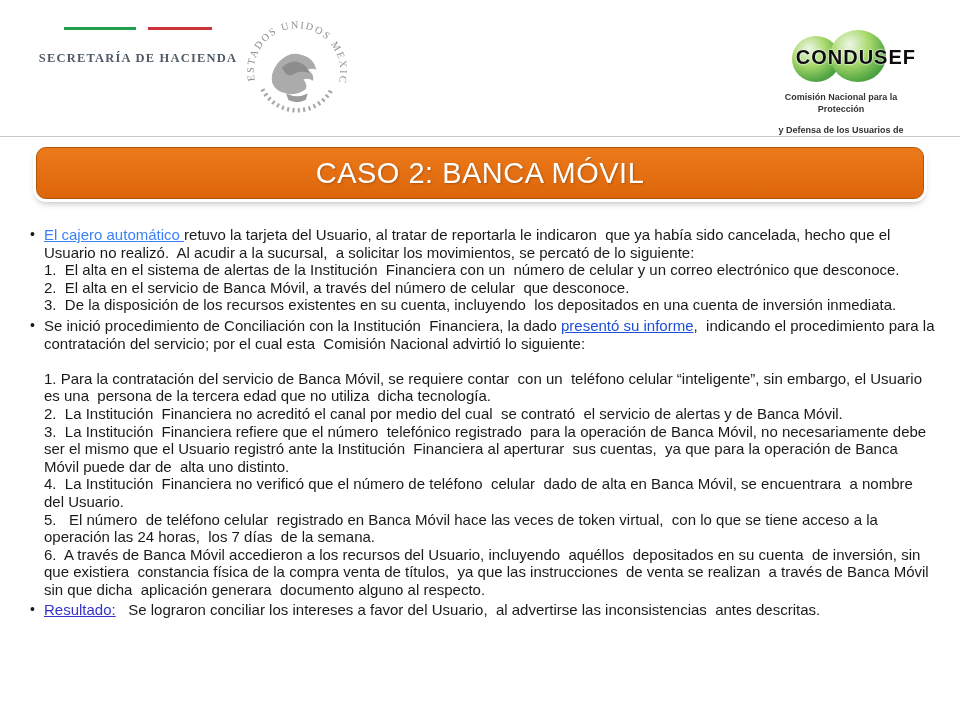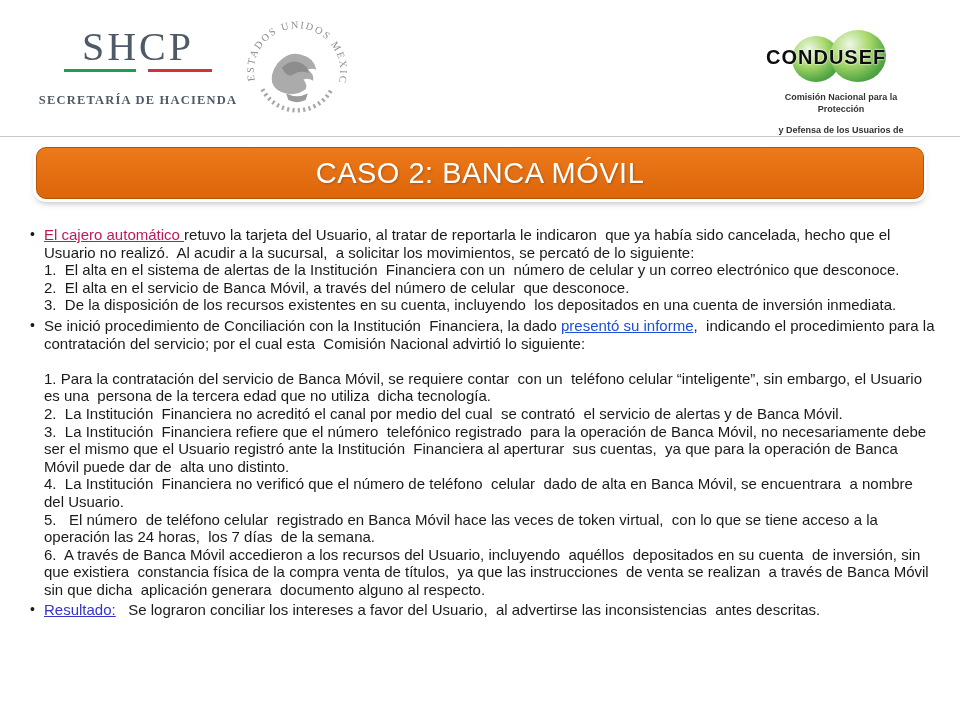--- a/index.html
+++ b/index.html
@@ -21,21 +21,21 @@
   .shcp-sub{font-family:"Liberation Serif", serif;font-size:12.5px;letter-spacing:1.2px;line-height:16px;font-weight:700;margin-top:20px;}
 
   .seal{position:absolute;left:243px;top:18px;width:108px;height:108px;}
 
   .condusef{position:absolute;left:766px;top:24px;width:150px;text-align:center;}
   .spheres{position:relative;width:150px;height:58px;}
   .sphere{position:absolute;border-radius:50%;
     background:radial-gradient(circle at 35% 28%, #eef7e8 0%, #a8d86a 38%, #55a845 70%, #2f7d33 100%);}
   .sphere.s1{left:26px;top:12px;width:48px;height:46px;}
   .sphere.s2{left:64px;top:6px;width:56px;height:52px;}
-  .condusef-word{position:absolute;left:0;top:22px;width:150px;text-align:left;
+  .condusef-word{position:absolute;left:0;top:22px;width:150px;text-align:right;
     font-size:20px;font-weight:800;letter-spacing:1px;color:#0d0d0d;
     text-shadow:0 0 2px #fff,0 0 2px #fff;}
   .condusef-tag{margin-top:10px;font-size:9px;font-weight:700;color:#333;line-height:11.5px;}
 
   
   .banner{
     position:absolute;left:36px;top:147px;width:886px;height:50px;
     border-radius:10px;
     border:1px solid #b35508;
     box-shadow:0 0 0 3px #ffffff, 0 4px 6px rgba(90,90,90,.45);
@@ -55,21 +55,20 @@
   .bullet .dot{flex:0 0 14px;font-size:14px;line-height:17.6px;color:#1a1a1a;}
   .bullet .btext{flex:1;white-space:pre-wrap;}
   .lnk{color:#3333cc;text-decoration:underline;cursor:pointer;}
 </style>
 </head>
 <body>
 
 <div class="header">
 
   <div class="shcp">
-    <div class="shcp-word">SHCP</div>
     <div class="shcp-bar">
       <span class="g"></span>
       <span class="r"></span>
     </div>
     <div class="shcp-sub">SECRETARÍA DE HACIENDA</div>
   </div>
 
   <svg class="seal" viewBox="0 0 100 100" aria-hidden="true">
     <defs>
       <path id="arcTop" d="M 12,62 A 40 40 0 1 1 88,62" fill="none"></path>
@@ -98,21 +97,21 @@
 </div>
 <div class="header-rule"></div>
 
 <div class="banner" id="banner" style="background: linear-gradient(rgb(236, 122, 27), rgb(221, 101, 10));">
   <div class="banner-title">CASO 2: BANCA MÓVIL</div>
 </div>
 
 <div class="body-text" id="bullets">
     <div class="bullet">
       <span class="dot">•</span>
-      <div class="btext"><a class="lnk" style="color: #be185d;">El cajero automático </a><span>retuvo la tarjeta del Usuario, al tratar de reportarla le indicaron  que ya había sido cancelada, hecho que el Usuario no realizó.  Al acudir a la sucursal,  a solicitar los movimientos, se percató de lo siguiente:
+      <div class="btext"><a class="lnk" style="color: #3b82f6;">El cajero automático </a><span>retuvo la tarjeta del Usuario, al tratar de reportarla le indicaron  que ya había sido cancelada, hecho que el Usuario no realizó.  Al acudir a la sucursal,  a solicitar los movimientos, se percató de lo siguiente:
 1.  El alta en el sistema de alertas de la Institución  Financiera con un  número de celular y un correo electrónico que desconoce.
 2.  El alta en el servicio de Banca Móvil, a través del número de celular  que desconoce.
 3.  De la disposición de los recursos existentes en su cuenta, incluyendo  los depositados en una cuenta de inversión inmediata.</span></div>
     </div>
     <div class="bullet">
       <span class="dot">•</span>
       <div class="btext"><span>Se inició procedimiento de Conciliación con la Institución  Financiera, la dado </span><a class="lnk" style="color: #1d4ed8;">presentó su informe</a><span>,  indicando el procedimiento para la contratación del servicio; por el cual esta  Comisión Nacional advirtió lo siguiente:
 
 1. Para la contratación del servicio de Banca Móvil, se requiere contar  con un  teléfono celular “inteligente”, sin embargo, el Usuario es una  persona de la tercera edad que no utiliza  dicha tecnología.
 2.  La Institución  Financiera no acreditó el canal por medio del cual  se contrató  el servicio de alertas y de Banca Móvil.

